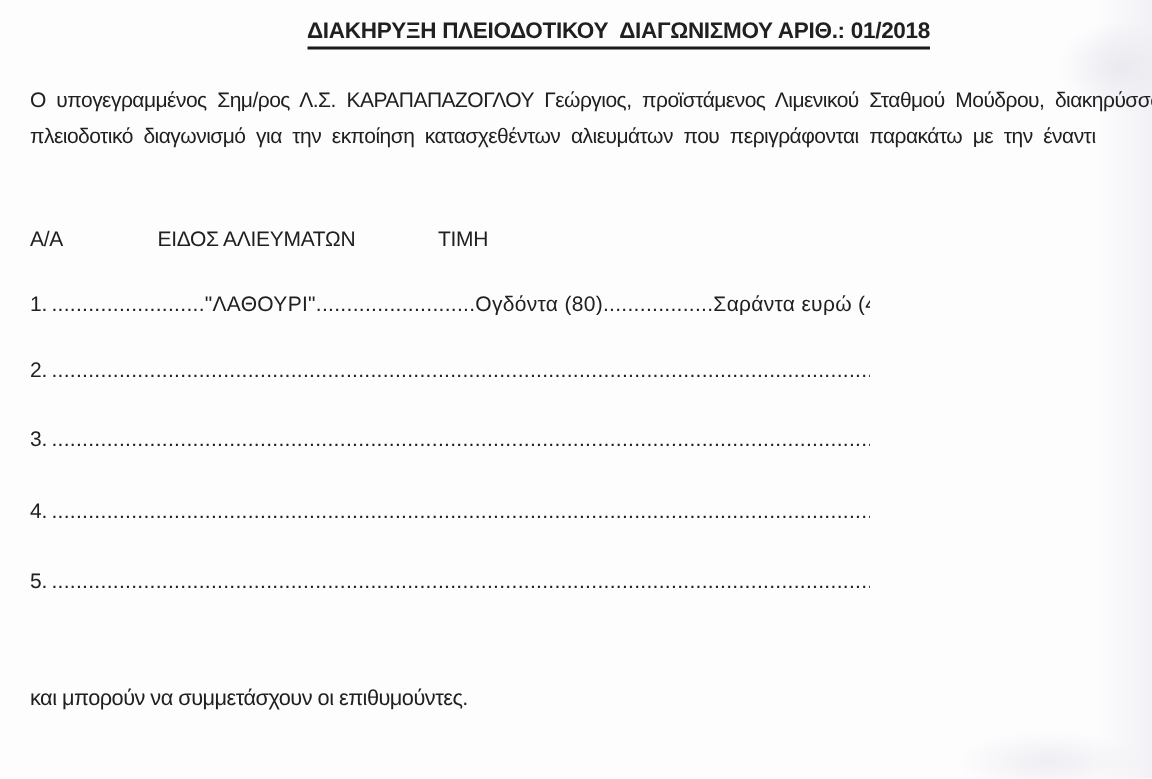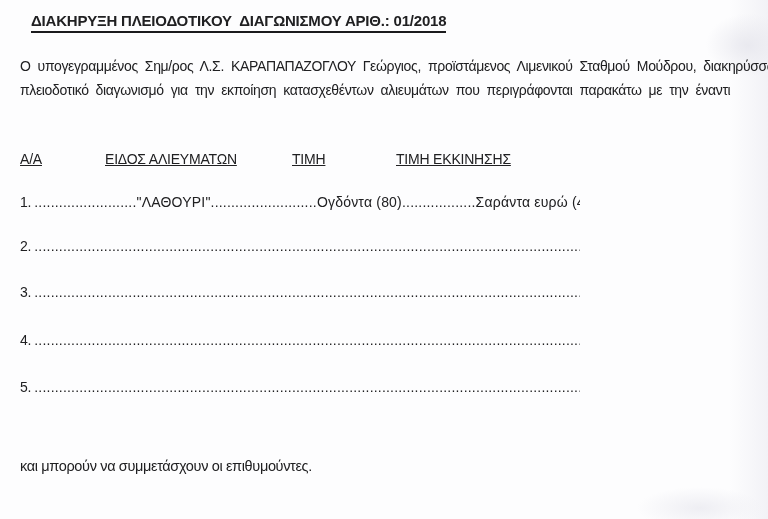--- a/index.html
+++ b/index.html
@@ -17,21 +17,21 @@
     background:
       radial-gradient(60px 45px at 748px 45px, #e9e9ef 0%, rgba(233,233,239,0) 70%),
       radial-gradient(90px 30px at 700px 508px, #eeeef3 0%, rgba(238,238,243,0) 70%),
       linear-gradient(to right, #fdfdfe 0%, #fdfdfe 95%, #f2f2f6 100%);
   }
   .title-wrap {
     position: absolute;
     top: 12px;
     left: 0;
     width: 620px;
-    text-align: left;
+    text-align: right;
     padding-left: 31px;
     box-sizing: border-box;
   }
   .title {
     display: inline-block;
     font-size: 15px;
     font-weight: bold;
     letter-spacing: -0.2px;
     white-space: pre;
     border-bottom: 2px solid #1b1b1d;
@@ -50,21 +50,21 @@
   .iline.just { word-spacing: 3.5px; }
   .thead {
     position: absolute;
     top: 151px;
     left: 0;
     width: 768px;
     height: 18px;
     font-size: 14px;
     letter-spacing: -0.2px;
   }
-  .thead span { position: absolute; top: 0; white-space: nowrap; text-decoration: underline; }
+  .thead span { position: absolute; top: 0; white-space: nowrap; }
   .h-aa    { left: 20px; }
   .h-eidos { left: 105px; text-align: right; }
   .h-kila  { left: 292px; }
   .h-timi  { left: 396px; }
   .trow {
     position: absolute;
     left: 20px;
     width: 560px;
     overflow: hidden;
     white-space: nowrap;
@@ -100,21 +100,20 @@
 
   <div class="intro">
     <div class="iline just">Ο υπογεγραμμένος Σημ/ρος Λ.Σ. ΚΑΡΑΠΑΠΑΖΟΓΛΟΥ Γεώργιος, προϊστάμενος Λιμενικού Σταθμού Μούδρου, διακηρύσσω</div>
     <div class="iline just">πλειοδοτικό διαγωνισμό για την εκποίηση κατασχεθέντων αλιευμάτων που περιγράφονται παρακάτω με την έναντι</div>
   </div>
 
   <div class="thead">
     <span class="h-aa">Α/Α</span>
     <span class="h-eidos">ΕΙΔΟΣ ΑΛΙΕΥΜΑΤΩΝ</span>
     <span class="h-kila">ΤΙΜΗ</span>
-    <span class="h-timi">ΤΙΜΗ ΕΚΚΙΝΗΣΗΣ</span>
   </div>
 
   <div class="trow r1">
     <span class="num">1.</span><span class="fill">........................."ΛΑΘΟΥΡΙ"..........................Ογδόντα (80)..................Σαράντα ευρώ (40,00€)..............................</span>
   </div>
 
   <div class="trow r2">
     <span class="num">2.</span><span class="fill">................................................................................................................................................................</span>
   </div>
 

